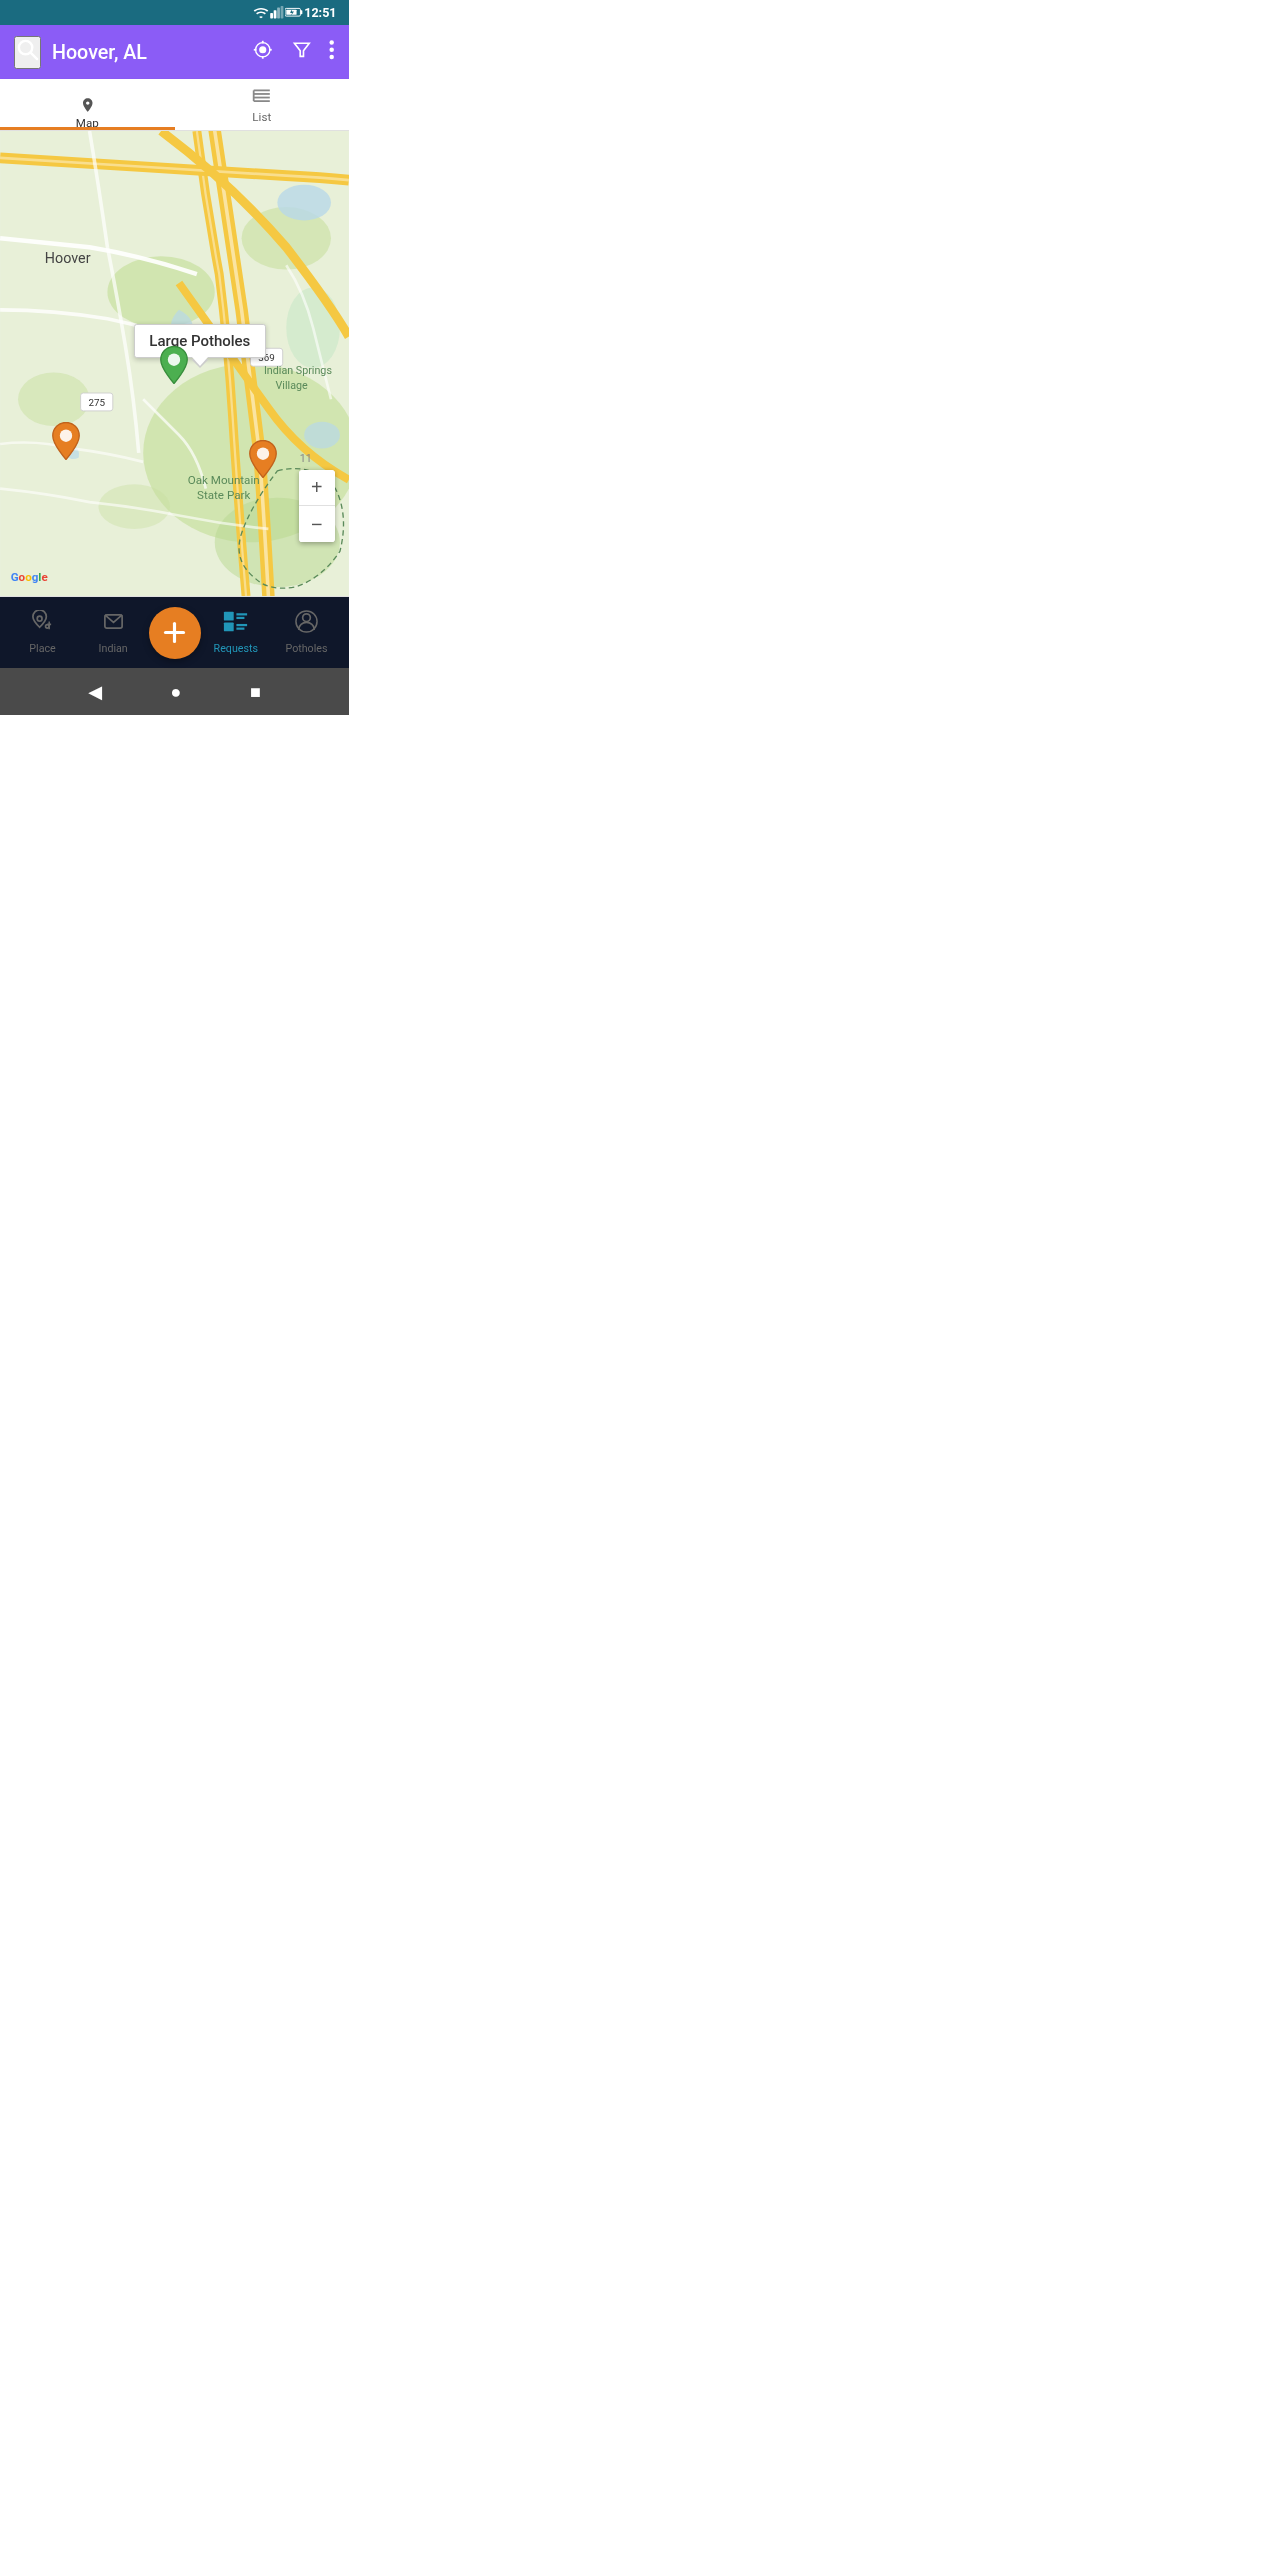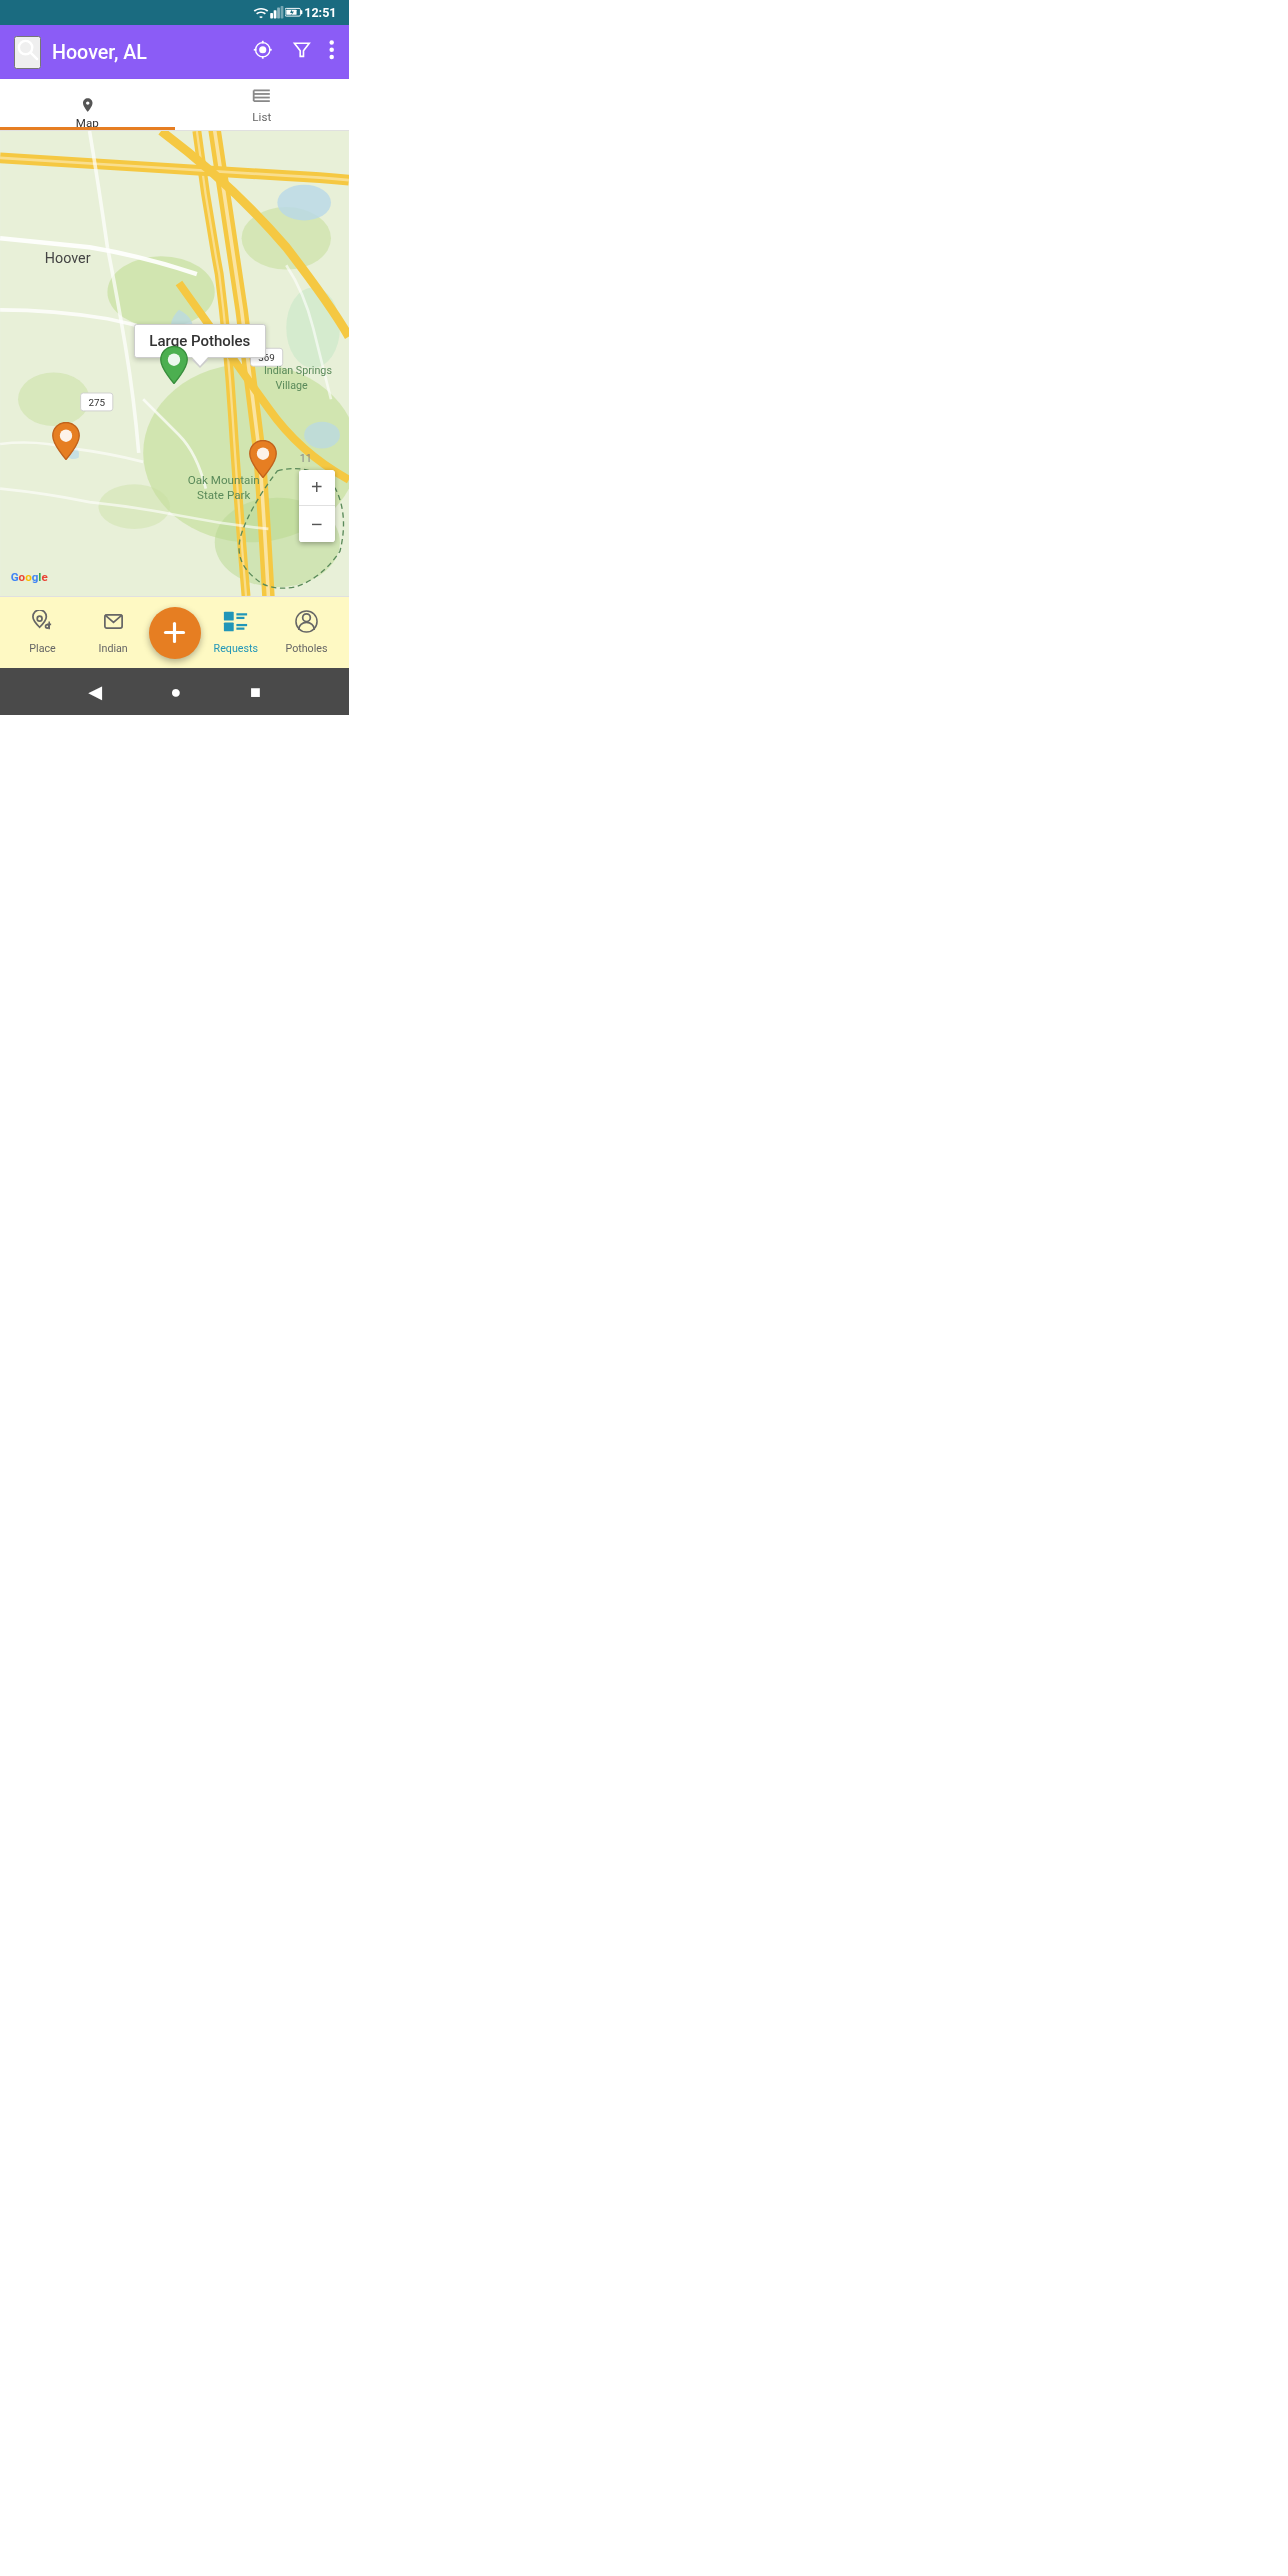--- a/index.html
+++ b/index.html
@@ -205,21 +205,21 @@
     }
     .google-logo span:nth-child(1) { color: #4285F4; }
     .google-logo span:nth-child(2) { color: #EA4335; }
     .google-logo span:nth-child(3) { color: #FBBC05; }
     .google-logo span:nth-child(4) { color: #4285F4; }
     .google-logo span:nth-child(5) { color: #34A853; }
     .google-logo span:nth-child(6) { color: #EA4335; }
 
     
     .bottom-nav {
-      background: #fef9c3;
+      background: #0f172a;
       height: 72px;
       display: flex;
       align-items: center;
       justify-content: space-around;
       border-top: 0.9px solid #e0e0e0;
       padding: 0 7.2px;
       position: relative;
     }
     .nav-item {
       flex: 1;

